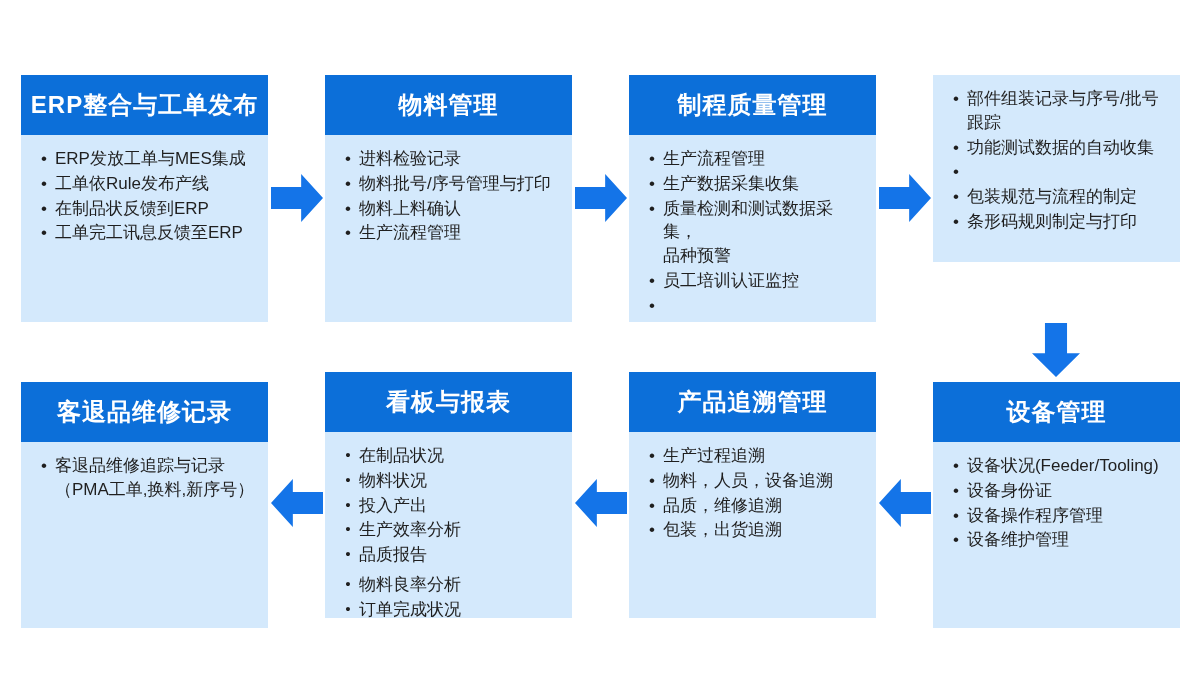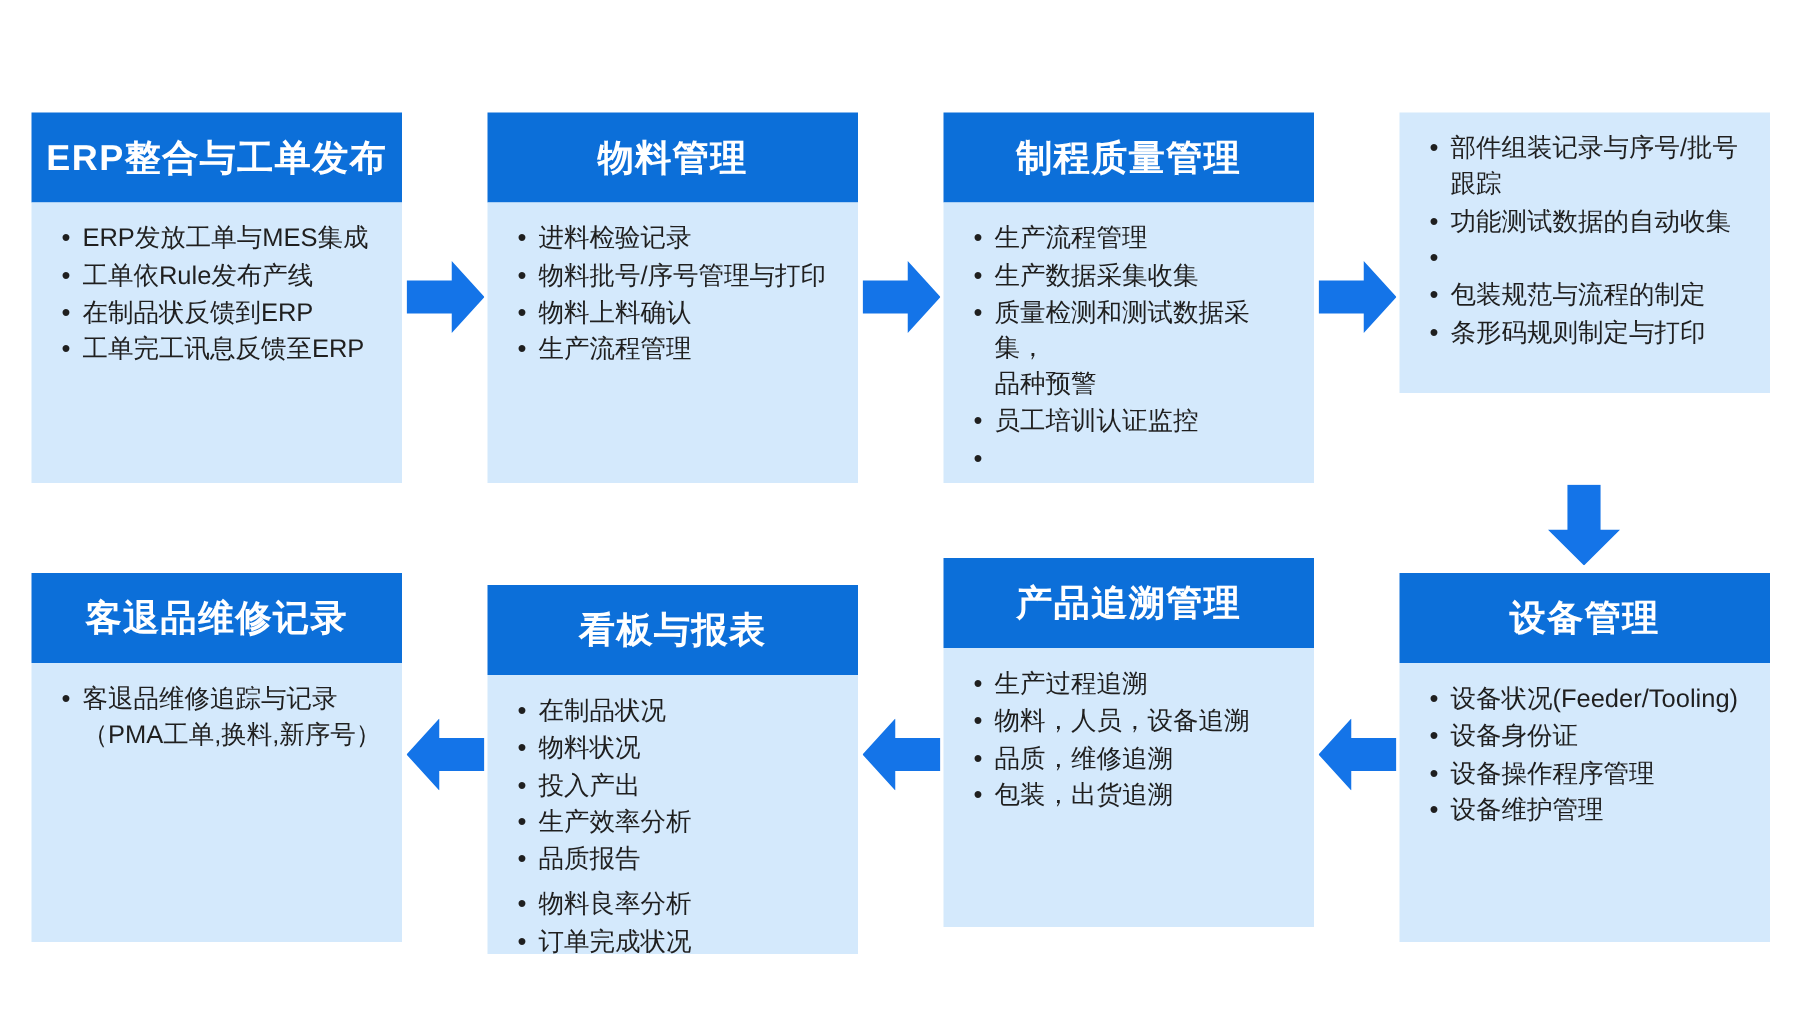--- a/index.html
+++ b/index.html
@@ -178,21 +178,21 @@
     <div class="box-title">客退品维修记录</div>
     <div class="box-body">
       <div class="li">
           <span class="dot">•</span>
           <span class="li-text">客退品维修追踪与记录
 （PMA工单,换料,新序号）</span>
         </div>
     </div>
   </div>
 
-  <div class="box row-bottom" style="left:325px; top:390px;">
+  <div class="box row-bottom" style="left:325px; top:372px;font-family:Liberation Serif, serif;">
     <div class="box-title">看板与报表</div>
     <div class="box-body">
       <div class="li">
           <span class="dot">•</span>
           <span class="li-text">在制品状况</span>
         </div>
       <div class="li">
           <span class="dot">•</span>
           <span class="li-text">物料状况</span>
         </div>

